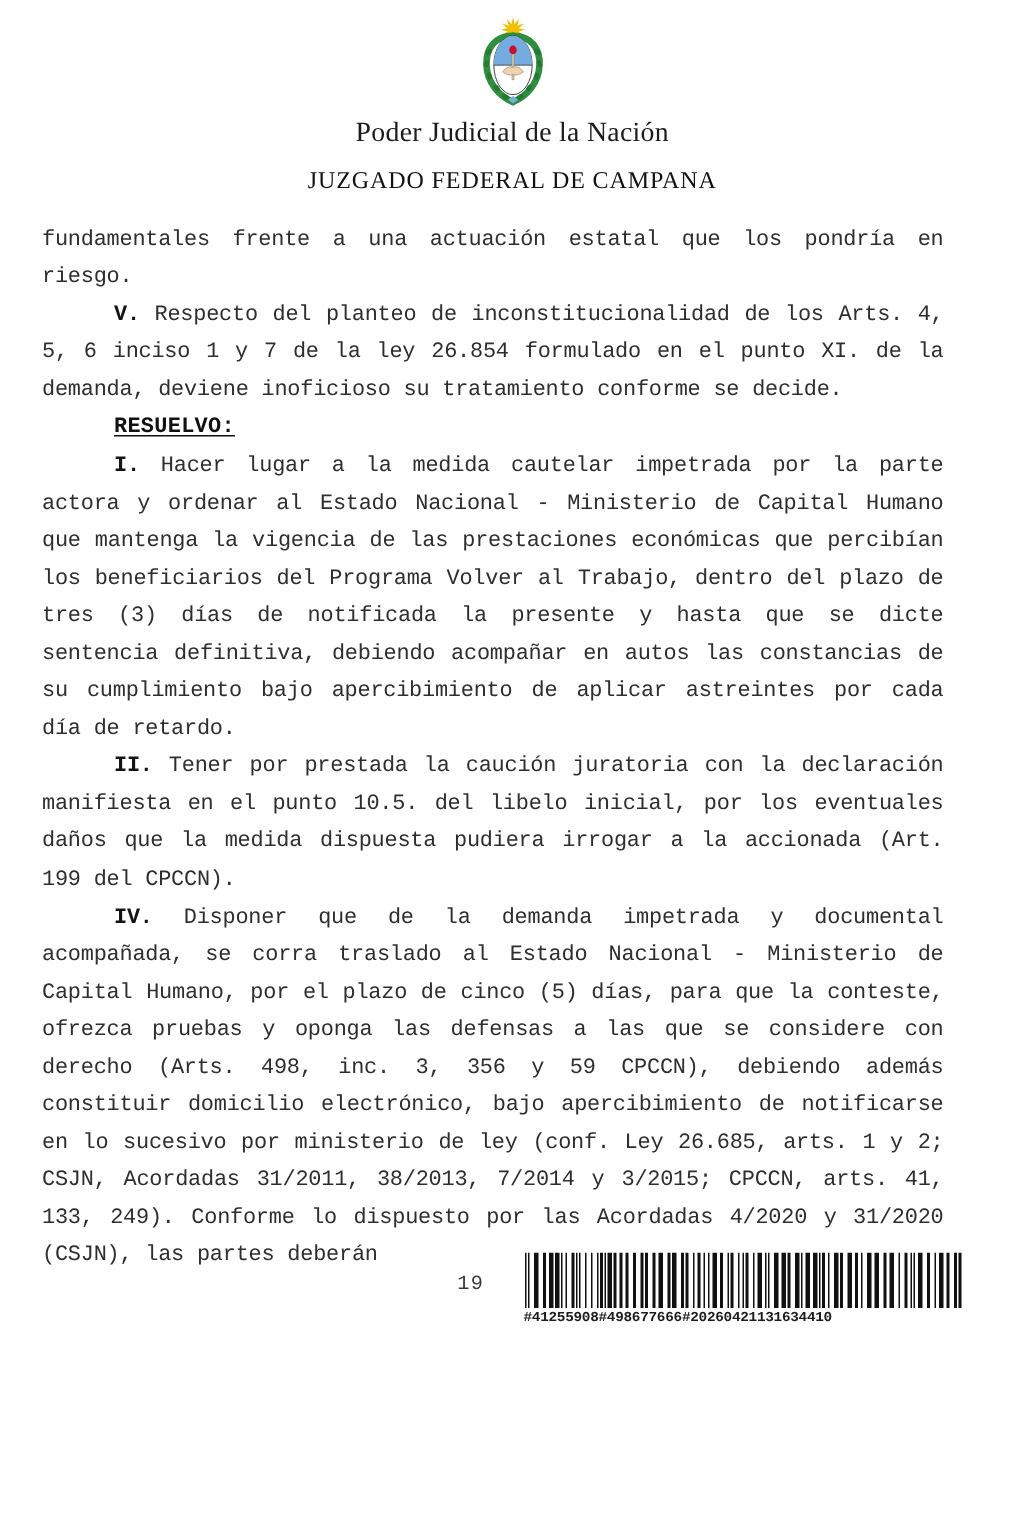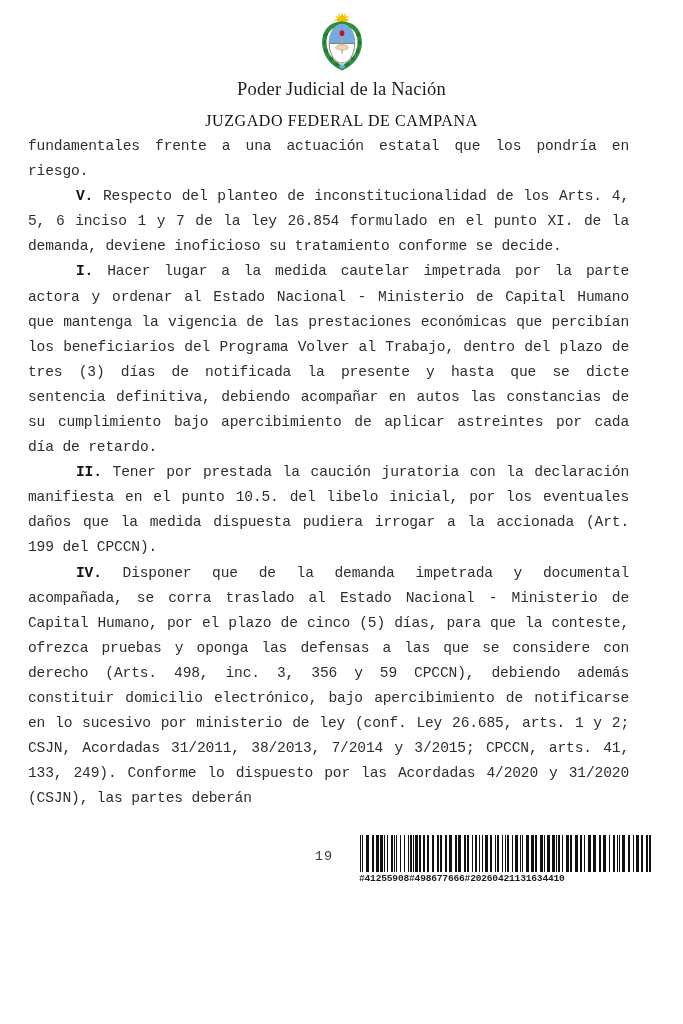--- a/index.html
+++ b/index.html
@@ -48,21 +48,21 @@
     font-family: "Liberation Serif", "DejaVu Serif", serif;
     font-size: 16px;
     letter-spacing: 0.6px;
     color: #121212;
     margin-top: 13px;
     line-height: 1.1;
   }
 
   
   .doc-body {
-    margin-top: 4px;
+    margin-top: 18px;
     padding: 0 54px 0 28px;
   }
   .para {
     font-size: 14.6px;
     line-height: 25.1px;
     text-align: justify;
     text-justify: inter-word;
     margin: 0;
     color: #2e2e2e;
     letter-spacing: -0.15px;
@@ -80,21 +80,21 @@
     text-decoration: underline;
     text-underline-offset: 2px;
     color: #111111;
     letter-spacing: 0.2px;
   }
 
   
   .doc-footer {
     position: absolute;
     left: 0;
-    right: 8px;
+    right: 18px;
     bottom: 6px;
     height: 64px;
     display: flex;
     align-items: center;
     justify-content: flex-end;
     padding-right: 18px;
     box-sizing: border-box;
   }
   .page-number {
     font-size: 13.5px;
@@ -182,20 +182,21 @@
     <div class="header-line-2">JUZGADO FEDERAL DE CAMPANA</div>
   </div>
 
   <div class="doc-body">
 
     <p class="para">fundamentales frente a una actuación estatal que los pondría en riesgo.</p>
 
     <p class="para indent"><span class="num">V.</span><span> Respecto del planteo de inconstitucionalidad de los Arts. 4, 5, 6 inciso 1 y 7 de la ley 26.854 formulado en el punto XI. de la demanda, deviene inoficioso su tratamiento conforme se decide.</span></p>
 
 
+    <p class="resuelvo"><span>RESUELVO:</span></p>
 
     <p class="para indent"><span class="num">I.</span><span> Hacer lugar a la medida cautelar impetrada por la parte actora y ordenar al Estado Nacional - Ministerio de Capital Humano que mantenga la vigencia de las prestaciones económicas que percibían los beneficiarios del Programa Volver al Trabajo, dentro del plazo de tres (3) días de notificada la presente y hasta que se dicte sentencia definitiva, debiendo acompañar en autos las constancias de su cumplimiento bajo apercibimiento de aplicar astreintes por cada día de retardo.</span></p>
 
     <p class="para indent"><span class="num">II.</span><span> Tener por prestada la caución juratoria con la declaración manifiesta en el punto 10.5. del libelo inicial, por los eventuales daños que la medida dispuesta pudiera irrogar a la accionada (Art. 199 del CPCCN).</span></p>
 
 
     <p class="para indent"><span class="num">IV.</span><span> Disponer que de la demanda impetrada y documental acompañada, se corra traslado al Estado Nacional - Ministerio de Capital Humano, por el plazo de cinco (5) días, para que la conteste, ofrezca pruebas y oponga las defensas a las que se considere con derecho (Arts. 498, inc. 3, 356 y 59 CPCCN), debiendo además constituir domicilio electrónico, bajo apercibimiento de notificarse en lo sucesivo por ministerio de ley (conf. Ley 26.685, arts. 1 y 2; CSJN, Acordadas 31/2011, 38/2013, 7/2014 y 3/2015; CPCCN, arts. 41, 133, 249). Conforme lo dispuesto por las Acordadas 4/2020 y 31/2020 (CSJN), las partes deberán</span></p>
 
   </div>
 

